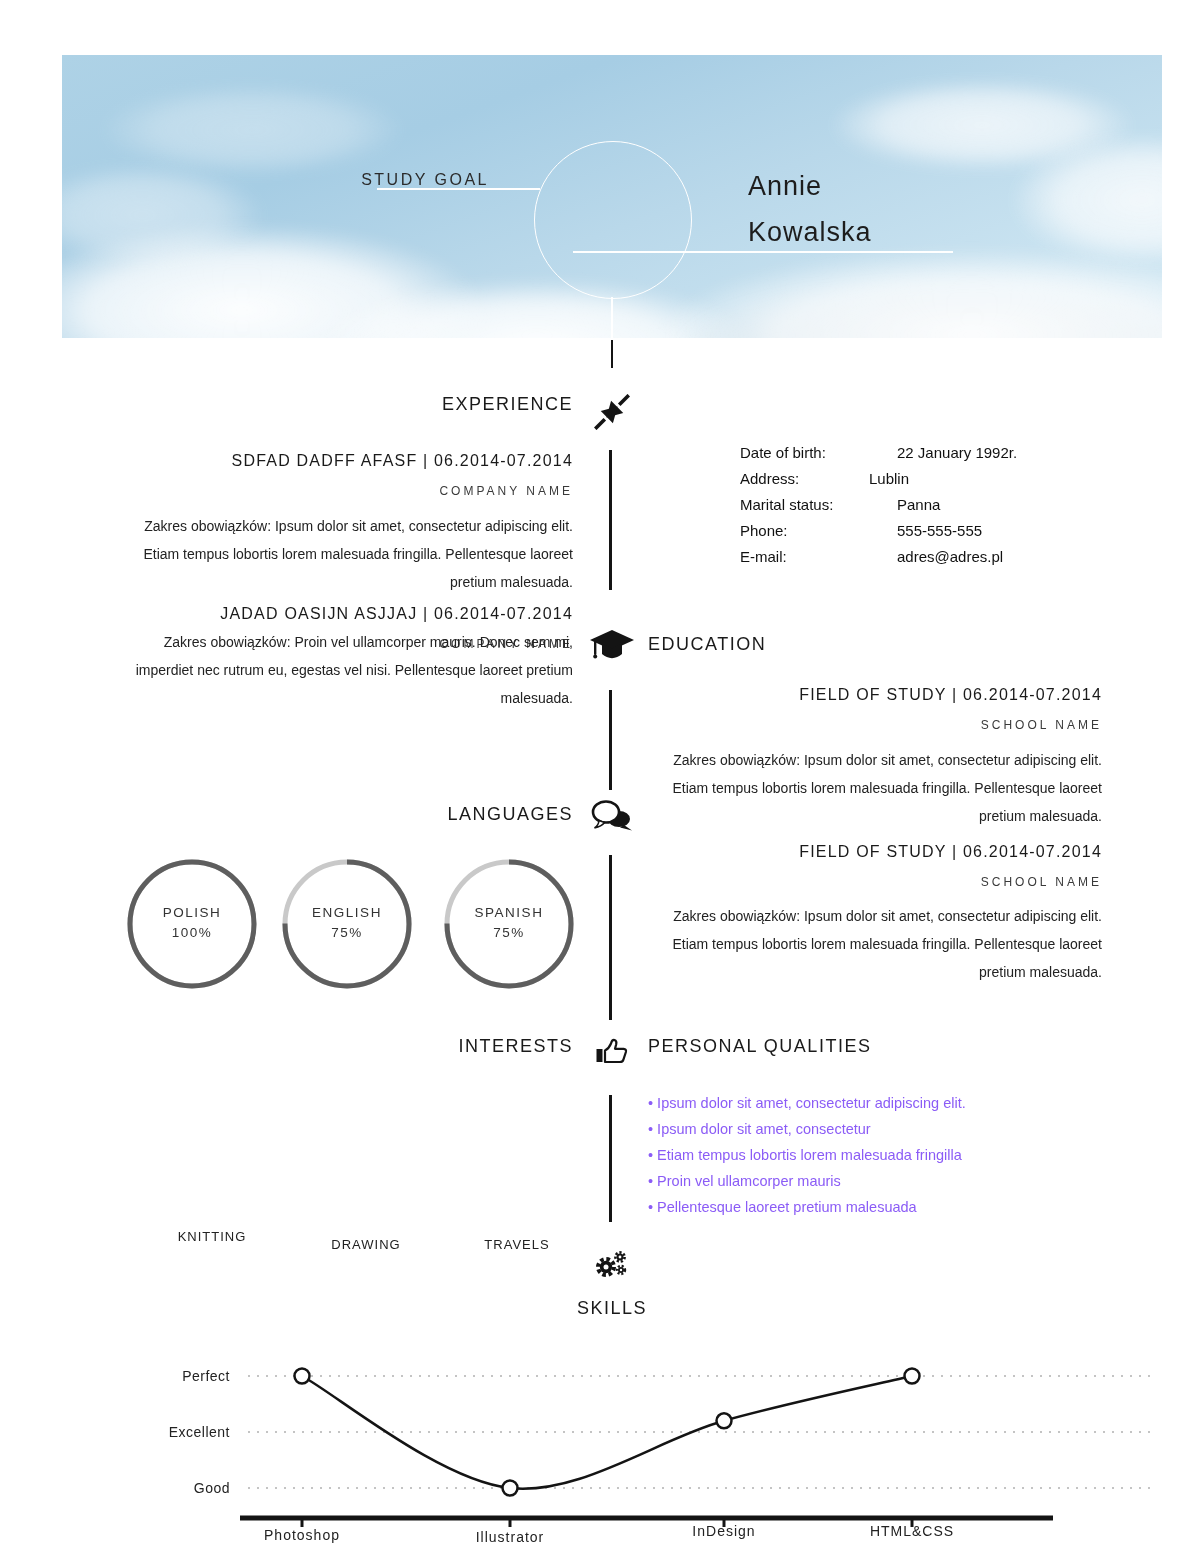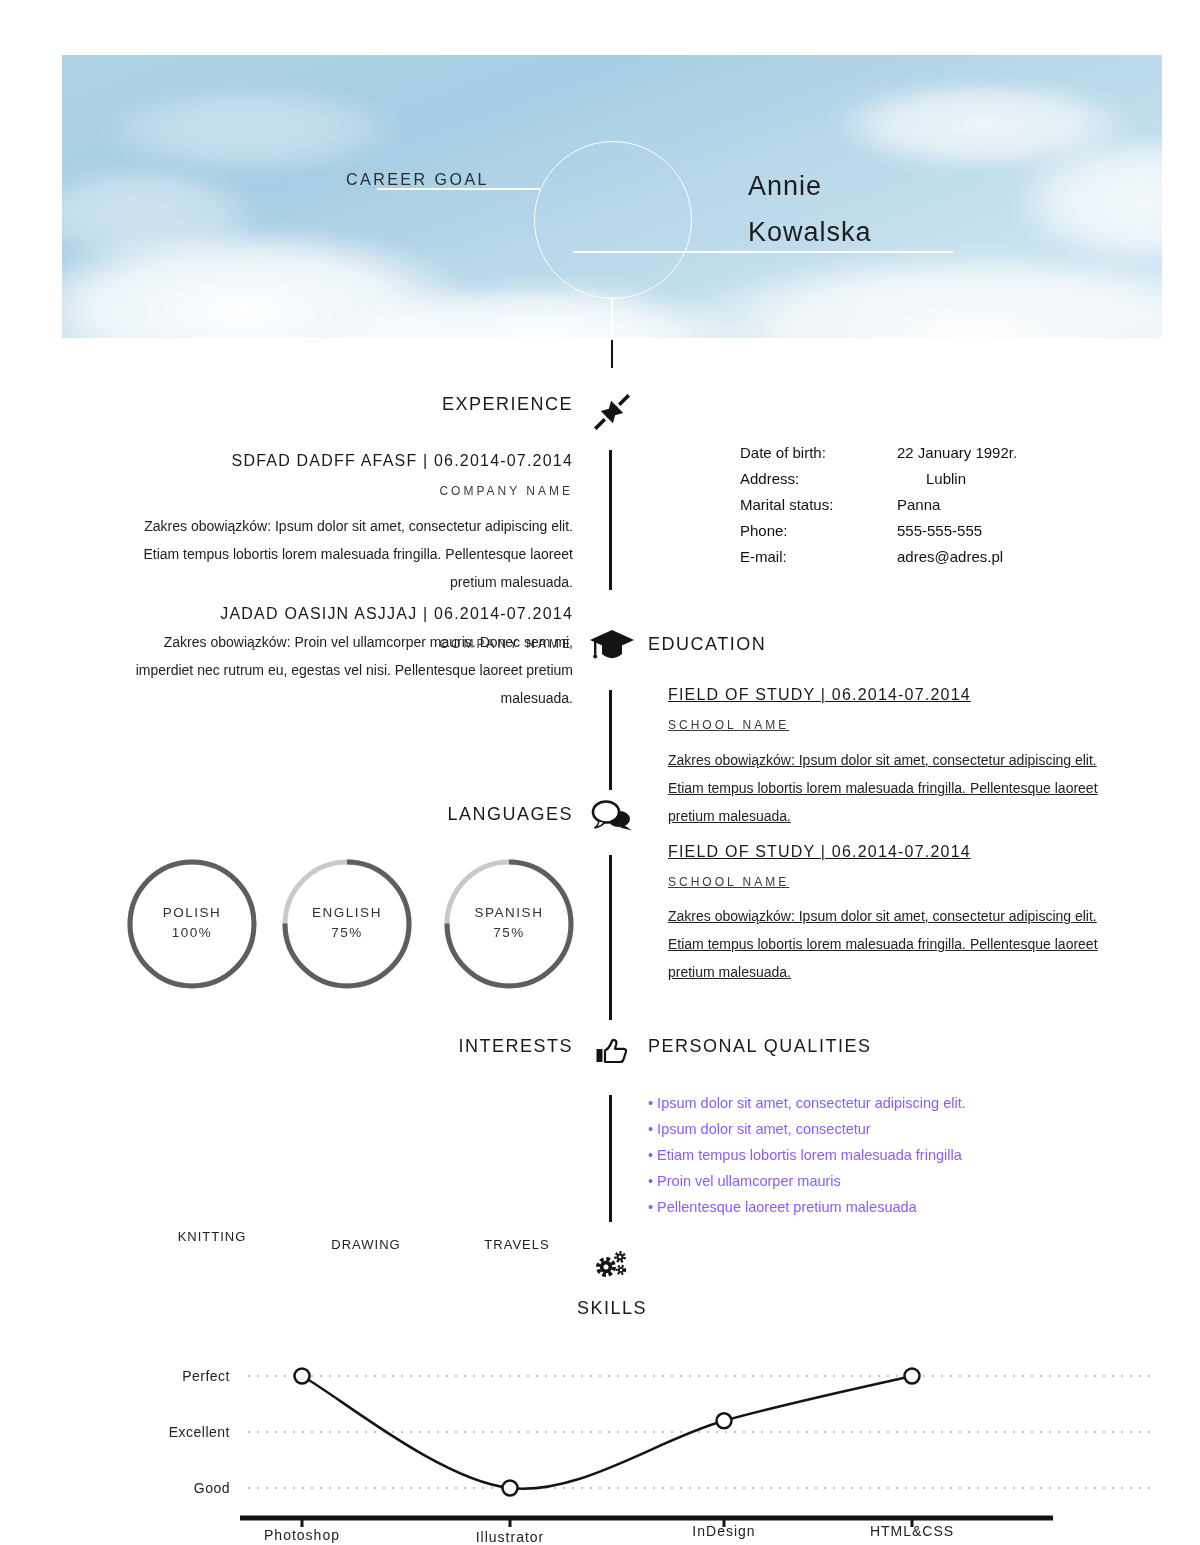--- a/index.html
+++ b/index.html
@@ -30,21 +30,21 @@
   .icon{position:absolute;}
 
   
   .sec-heading{font-size:18px;letter-spacing:1.5px;color:#1a1a1a;}
   .right-col-head{left:648px;}
   .left-col-head{left:273px;width:300px;text-align:right;}
   .entry-title{font-size:16px;letter-spacing:1.2px;color:#1a1a1a;}
   .entry-sub{font-size:12px;letter-spacing:3px;color:#3a3a3a;}
   .entry-para{font-size:14px;line-height:28px;color:#222222;}
   .l-block{left:115px;width:458px;text-align:right;}
-  .r-block{left:668px;width:458px;text-align:left;text-decoration:underline;}
+  .r-block{left:644px;width:458px;text-align:right;}
 
   .pd-label{font-size:15px;color:#111111;}
   .pd-value{font-size:15px;color:#111111;}
 
   .lang-label{text-align:center;font-size:13.5px;letter-spacing:1.5px;color:#333333;line-height:20px;}
   .ring-bg{fill:none;stroke:#c9c9c9;stroke-width:5;}
   .ring-fg{fill:none;stroke:#5e5e5e;stroke-width:5;}
 
   .interest-label{width:130px;text-align:center;font-size:13px;letter-spacing:1px;color:#222222;}
 
@@ -65,21 +65,21 @@
   <div class="header-photo">
     <div class="cloud" style="left:-60px;top:170px;width:480px;height:170px;"></div>
     <div class="cloud" style="left:260px;top:225px;width:430px;height:130px;"></div>
     <div class="cloud-gray" style="left:620px;top:230px;width:560px;height:130px;"></div>
     <div class="cloud" style="left:600px;top:195px;width:620px;height:170px;"></div>
     <div class="cloud" style="left:770px;top:25px;width:300px;height:90px;opacity:.75;"></div>
     <div class="cloud" style="left:950px;top:80px;width:260px;height:130px;opacity:.8;"></div>
     <div class="cloud" style="left:40px;top:30px;width:300px;height:90px;opacity:.35;"></div>
     <div class="cloud" style="left:-40px;top:110px;width:240px;height:100px;opacity:.45;"></div>
 
-    <div class="abs goal-title">CAREER GOAL</div>
+    <div class="abs goal-title">STUDY GOAL</div>
     <div class="abs goal-underline"></div>
 
     <div class="abs photo-circle"></div>
 
     <div class="abs name">
       <div>Annie</div>
       <div>Kowalska</div>
     </div>
     <div class="abs name-underline"></div>
     <div class="abs circle-stem-white"></div>
@@ -175,21 +175,21 @@
 
   <div class="abs sec-heading left-col-head" style="top:1036px;">INTERESTS</div>
 
   <div class="abs interest-label" style="left:147px;top:1229px;">KNITTING</div>
   <div class="abs interest-label" style="left:301px;top:1237px;">DRAWING</div>
   <div class="abs interest-label" style="left:452px;top:1237px;">TRAVELS</div>
 
   <div class="abs pd-label" style="left:740px;top:444px;">Date of birth:</div>
   <div class="abs pd-value" style="left:897px;top:444px;">22 January 1992r.</div>
   <div class="abs pd-label" style="left:740px;top:470px;">Address:</div>
-  <div class="abs pd-value" style="left:926px;top:470px;">Lublin</div>
+  <div class="abs pd-value" style="left:869px;top:470px;">Lublin</div>
   <div class="abs pd-label" style="left:740px;top:496px;">Marital status:</div>
   <div class="abs pd-value" style="left:897px;top:496px;">Panna</div>
   <div class="abs pd-label" style="left:740px;top:522px;">Phone:</div>
   <div class="abs pd-value" style="left:897px;top:522px;">555-555-555</div>
   <div class="abs pd-label" style="left:740px;top:548px;">E-mail:</div>
   <div class="abs pd-value" style="left:897px;top:548px;">adres@adres.pl</div>
 
   <div class="abs sec-heading right-col-head" style="top:634px;">EDUCATION</div>
 
   <div class="abs entry-title r-block" style="top:686px;">FIELD OF STUDY | 06.2014-07.2014</div>

